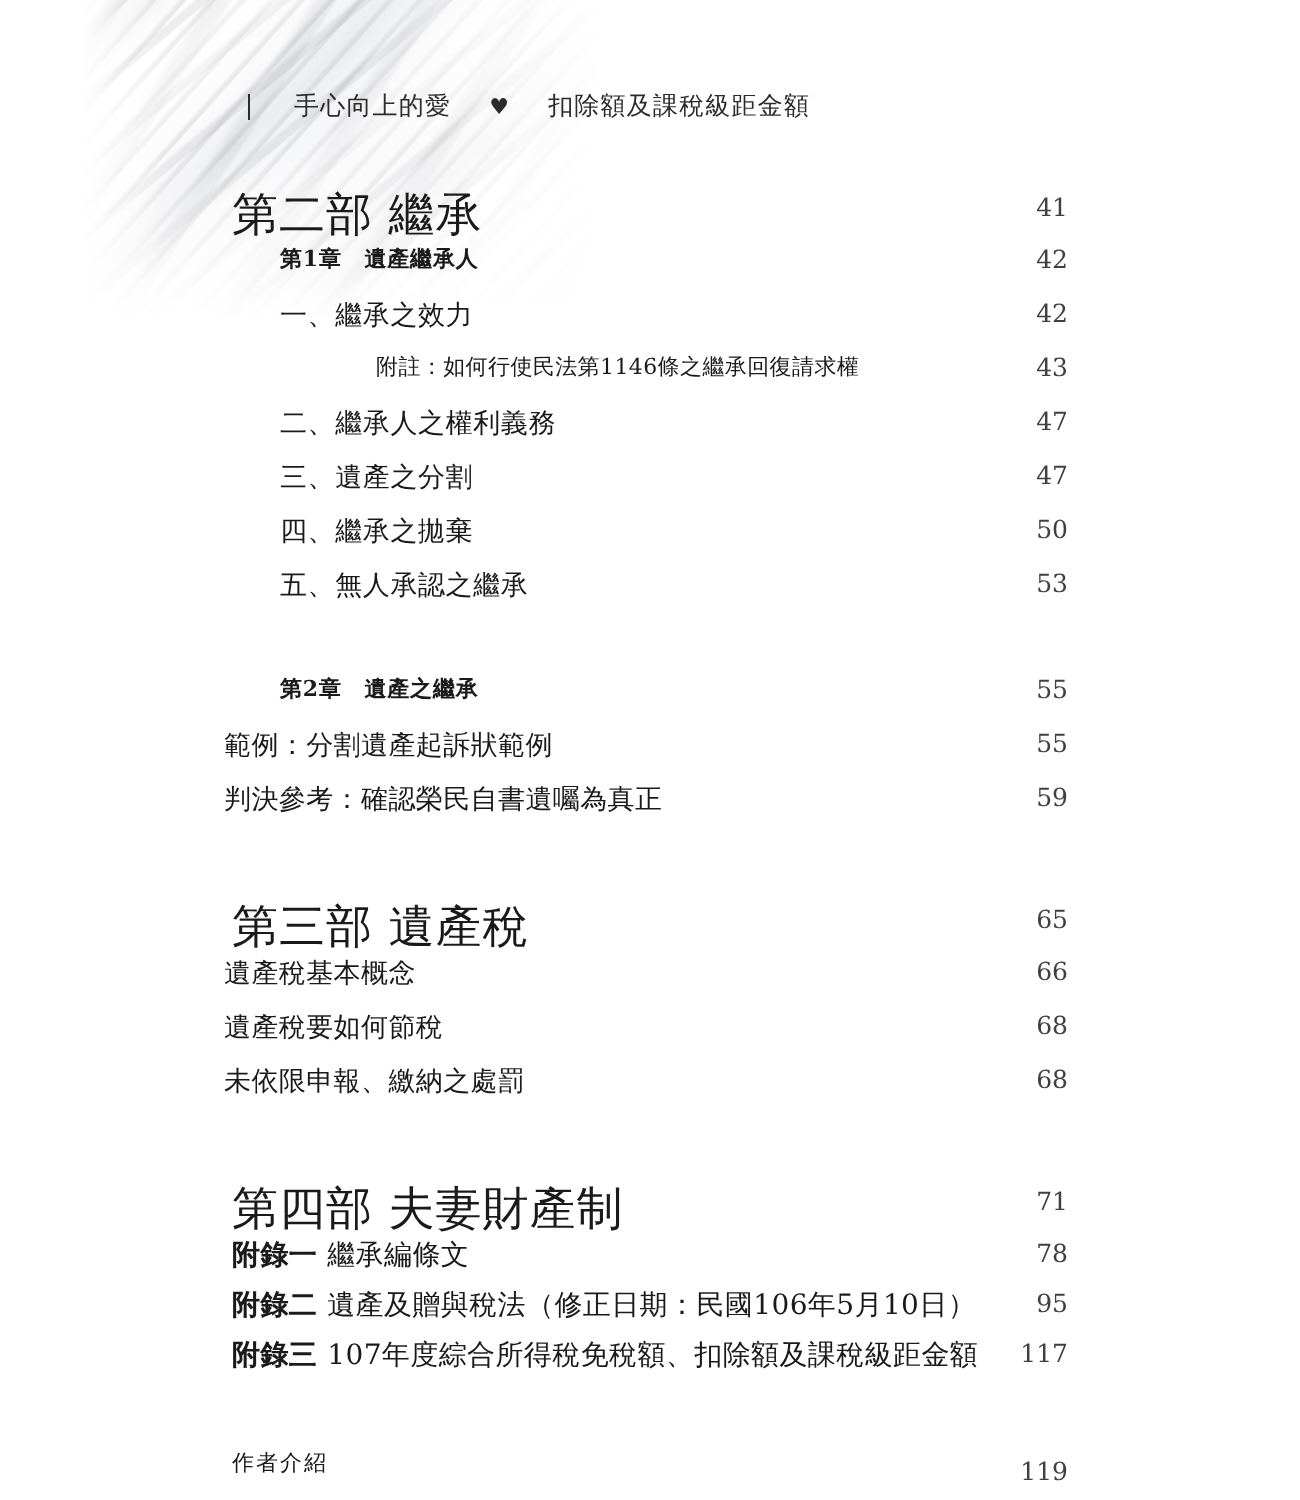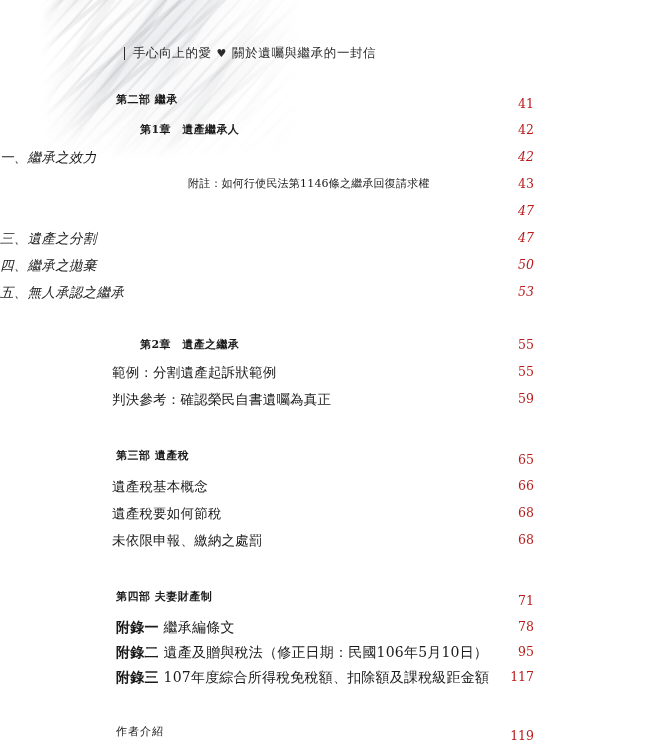--- a/index.html
+++ b/index.html
@@ -103,21 +103,21 @@
     position: absolute;
     left: 124px;
     top: 45px;
     font-family: "DejaVu Sans", "Liberation Sans", sans-serif;
     font-size: 12.5px;
     color: #2b2b2b;
     letter-spacing: 0.6px;
     white-space: nowrap;
     display: flex;
     align-items: center;
-    gap: 5px;
+    gap: 19px;
   }
   #running-head .rule {
     display: inline-block;
     width: 1px;
     height: 13px;
     background: #2b2b2b;
     margin-right: 3px;
   }
   #running-head .heart { font-size: 11px; line-height: 1; }
 
@@ -135,39 +135,39 @@
     white-space: nowrap;
   }
   .row .label { flex: 0 0 auto; }
   .row .page {
     position: absolute;
     left: 500px;
     width: 34px;
     text-align: right;
     font-family: "DejaVu Serif", "Liberation Serif", serif;
     font-size: 12.5px;
-    color: #b91c1c;
+    color: #404040;
   }
 
   
   .lvl-part .label {
-    font-size: 11px;
-    font-weight: bold;
+    font-size: 23px;
+    font-weight: normal;
     letter-spacing: 0.5px;
   }
   .lvl-part { padding-left: 116px; height: 30px; }
 
   .lvl-chapter { padding-left: 140px; height: 27px; }
   .lvl-chapter .label {
     font-size: 11px;
     font-weight: bold;
     letter-spacing: 0.4px;
   }
 
-  .lvl-item { height: 27px; font-style: italic; }
+  .lvl-item { padding-left: 140px; height: 27px; }
   .lvl-item .label { font-size: 13.5px; letter-spacing: 0.3px; }
 
   .lvl-sub { padding-left: 112px; height: 27px; }
   .lvl-sub .label { font-size: 13.5px; letter-spacing: 0.2px; }
 
   .lvl-note { padding-left: 188px; height: 27px; }
   .lvl-note .label { font-size: 11px; letter-spacing: 0.2px; }
 
   .lvl-appendix { padding-left: 116px; height: 25px; }
   .lvl-appendix .label { font-size: 14px; letter-spacing: 0.2px; }
@@ -194,41 +194,42 @@
   <div class="deco-layer deco-b"></div>
   <div class="deco-layer deco-a"></div>
   <div class="deco-layer deco-d"></div>
   <div class="deco-mask"></div>
 </div>
 
 <div id="running-head">
   <span class="rule"></span>
   <span>手心向上的愛</span>
   <span class="heart">♥</span>
-  <span>關於遺囑與繼承的一封信</span>
+  <span>扣除額及課稅級距金額</span>
 </div>
 
 <div id="toc">
     <div class="row lvl-part">
       <span class="label">第二部  繼承</span>
       <span class="page drop">41</span>
     </div>
     <div class="row lvl-chapter">
       <span class="label">第1章　遺產繼承人</span>
       <span class="page">42</span>
     </div>
     <div class="row lvl-item">
       <span class="label">一、繼承之效力</span>
       <span class="page">42</span>
     </div>
     <div class="row lvl-note">
       <span class="label">附註：如何行使民法第1146條之繼承回復請求權</span>
       <span class="page">43</span>
     </div>
     <div class="row lvl-item">
+      <span class="label">二、繼承人之權利義務</span>
       <span class="page">47</span>
     </div>
     <div class="row lvl-item">
       <span class="label">三、遺產之分割</span>
       <span class="page">47</span>
     </div>
     <div class="row lvl-item">
       <span class="label">四、繼承之拋棄</span>
       <span class="page">50</span>
     </div>

